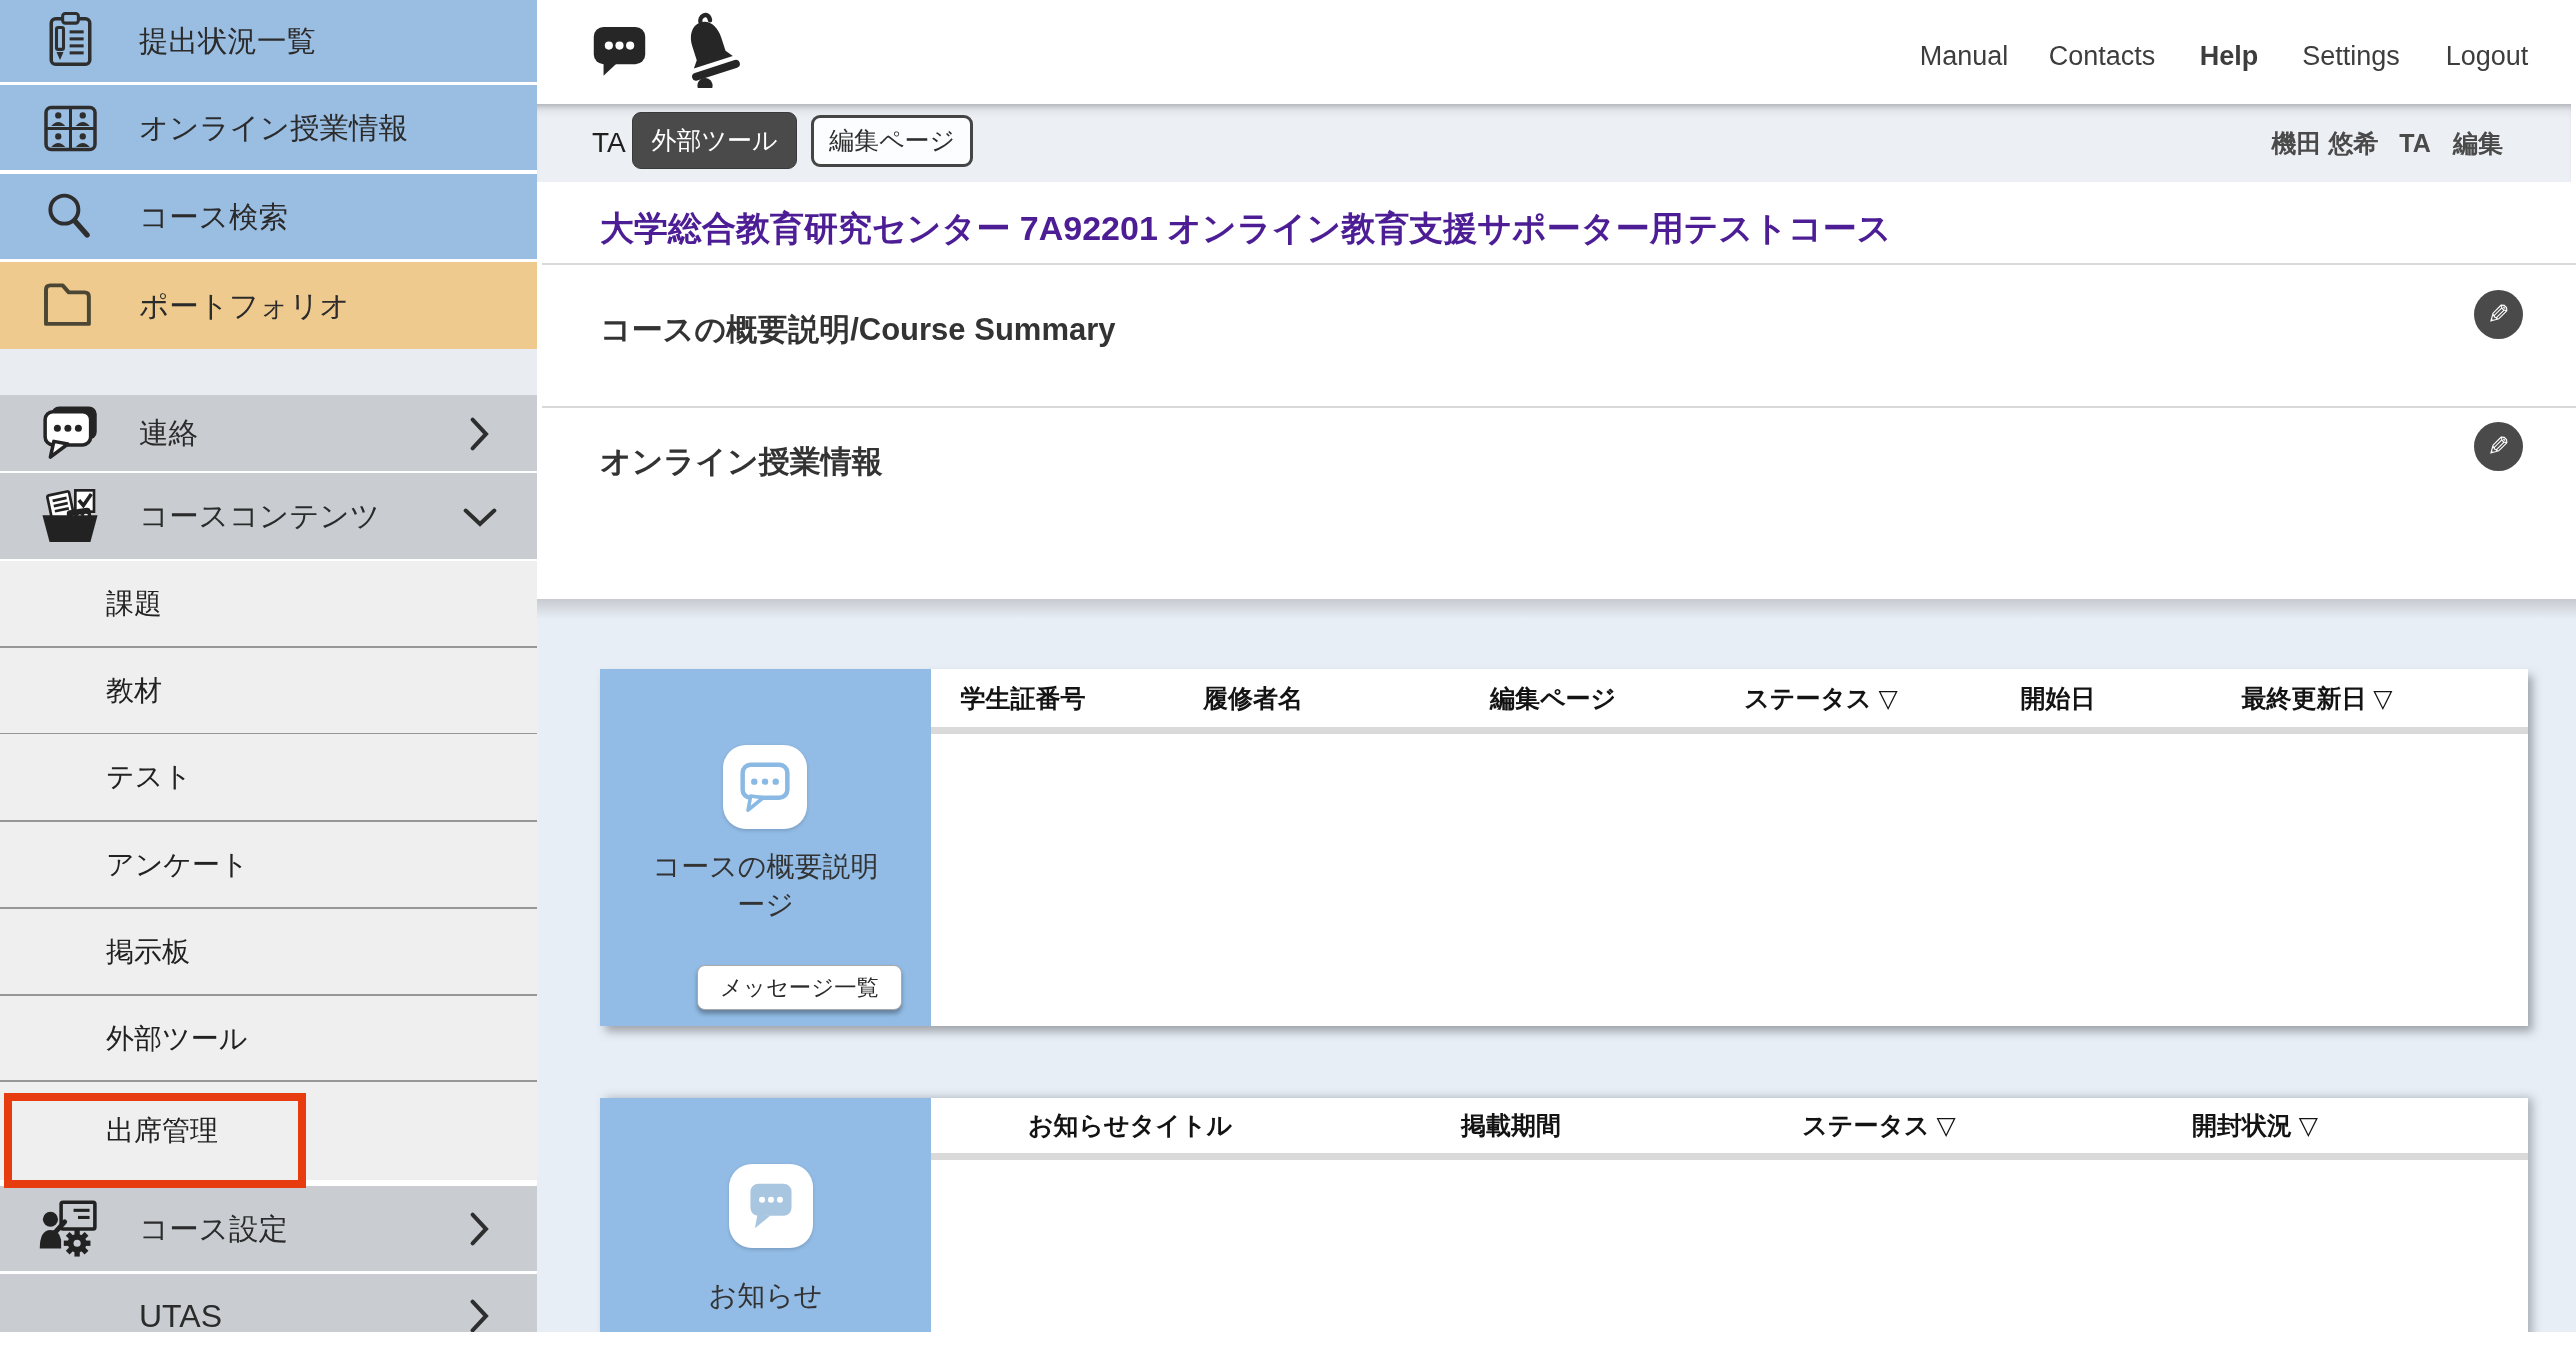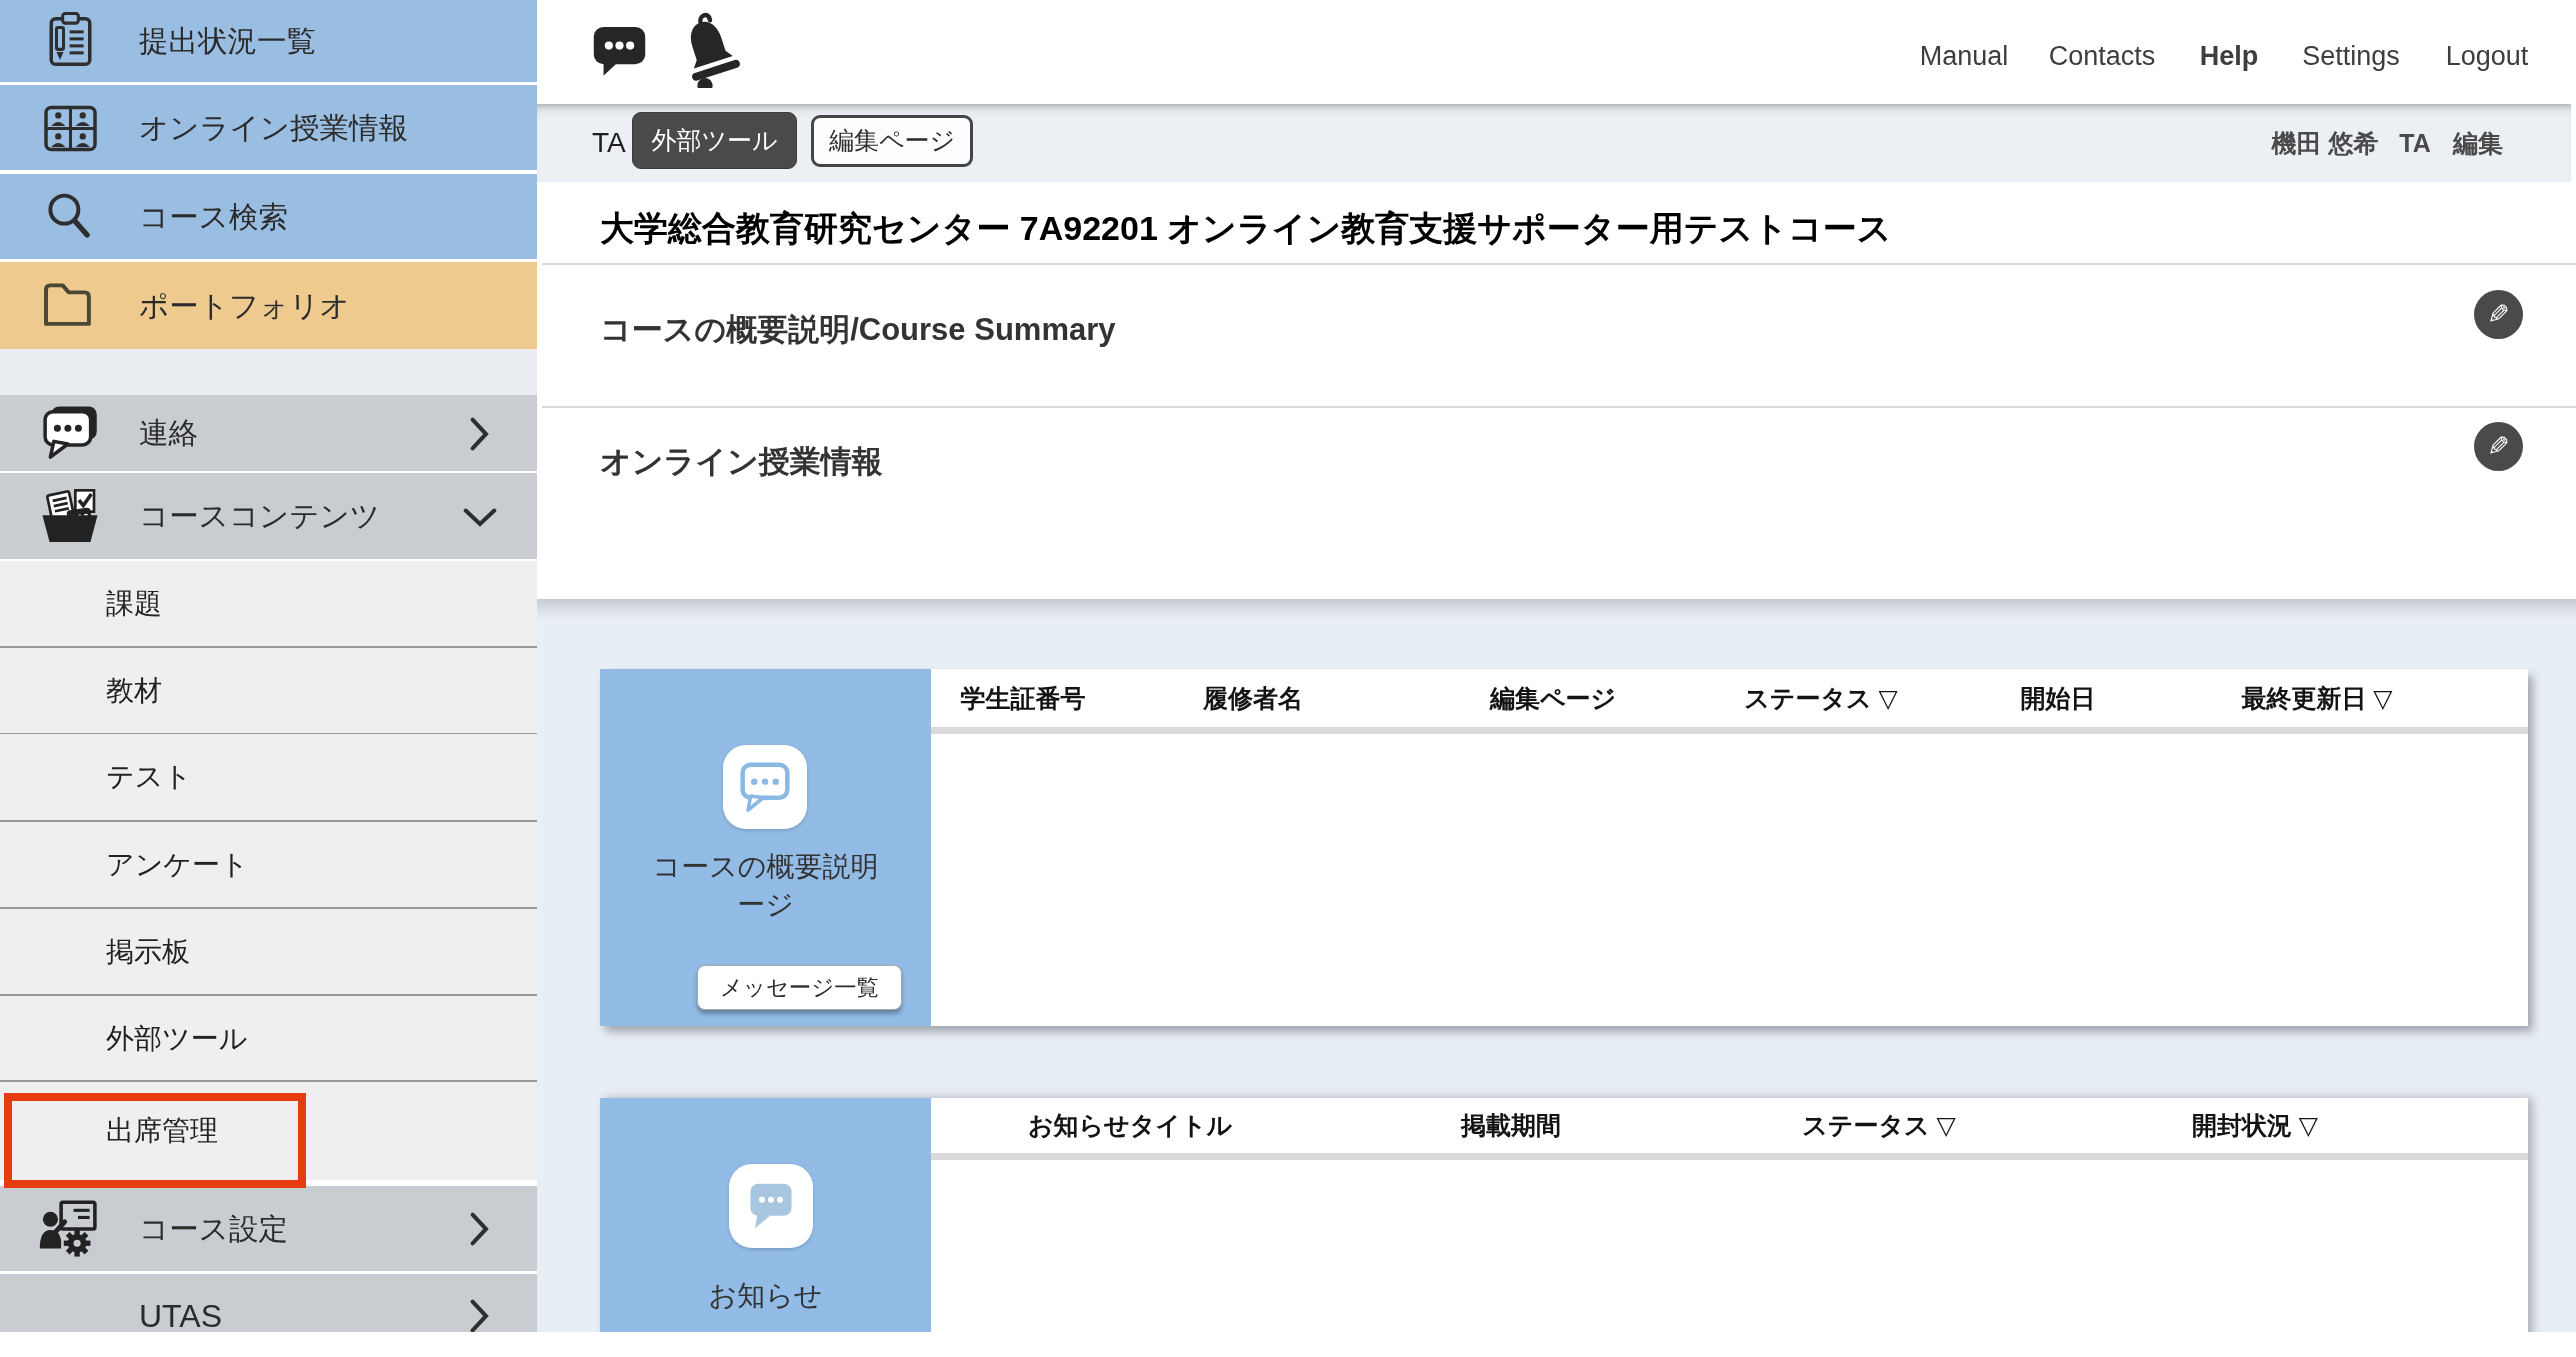--- a/index.html
+++ b/index.html
@@ -37,21 +37,21 @@
               display:flex; align-items:center; justify-content:center; }
   .btn-outline { position:absolute; left:274px; top:10.7px; width:162px; height:52px; background:#fcfdfe;
               border:3.6px solid #454545; border-radius:9px; color:#2e2e2e; font-size:25px;
               display:flex; align-items:center; justify-content:center; }
   .strip-user { position:absolute; top:0; height:78px; line-height:78px; transform:translateX(-50%);
               font-size:25px; font-weight:bold; color:#4a4a4a; white-space:nowrap; }
 
   
   .content { position:absolute; left:537px; top:182px; width:2039px; height:418px; background:#fff; }
   .page-title { position:absolute; left:63px; top:9px; height:75px; line-height:75px;
-                font-size:34px; font-weight:bold; color:#000000; white-space:nowrap; }
+                font-size:34px; font-weight:bold; color:#4c1d95; white-space:nowrap; }
   .hdiv { position:absolute; left:5.4px; width:2034px; height:1.8px; background:#d9d9d9; }
   .section-title { position:absolute; left:63px; height:81px; line-height:81px;
                    font-size:31px; font-weight:bold; color:#333; white-space:nowrap; }
   .pencil-btn { position:absolute; left:1937px; width:49px; height:49px; border-radius:50%;
                 background:#4a4a4a; color:#fff; display:flex; align-items:center; justify-content:center;
                 font-size:27px; }
   .pencil-btn span { transform:scaleX(-1); }
 
   
   .bluearea { position:absolute; left:537px; top:599px; width:2039px; height:758px; background:#e8eef6; }

